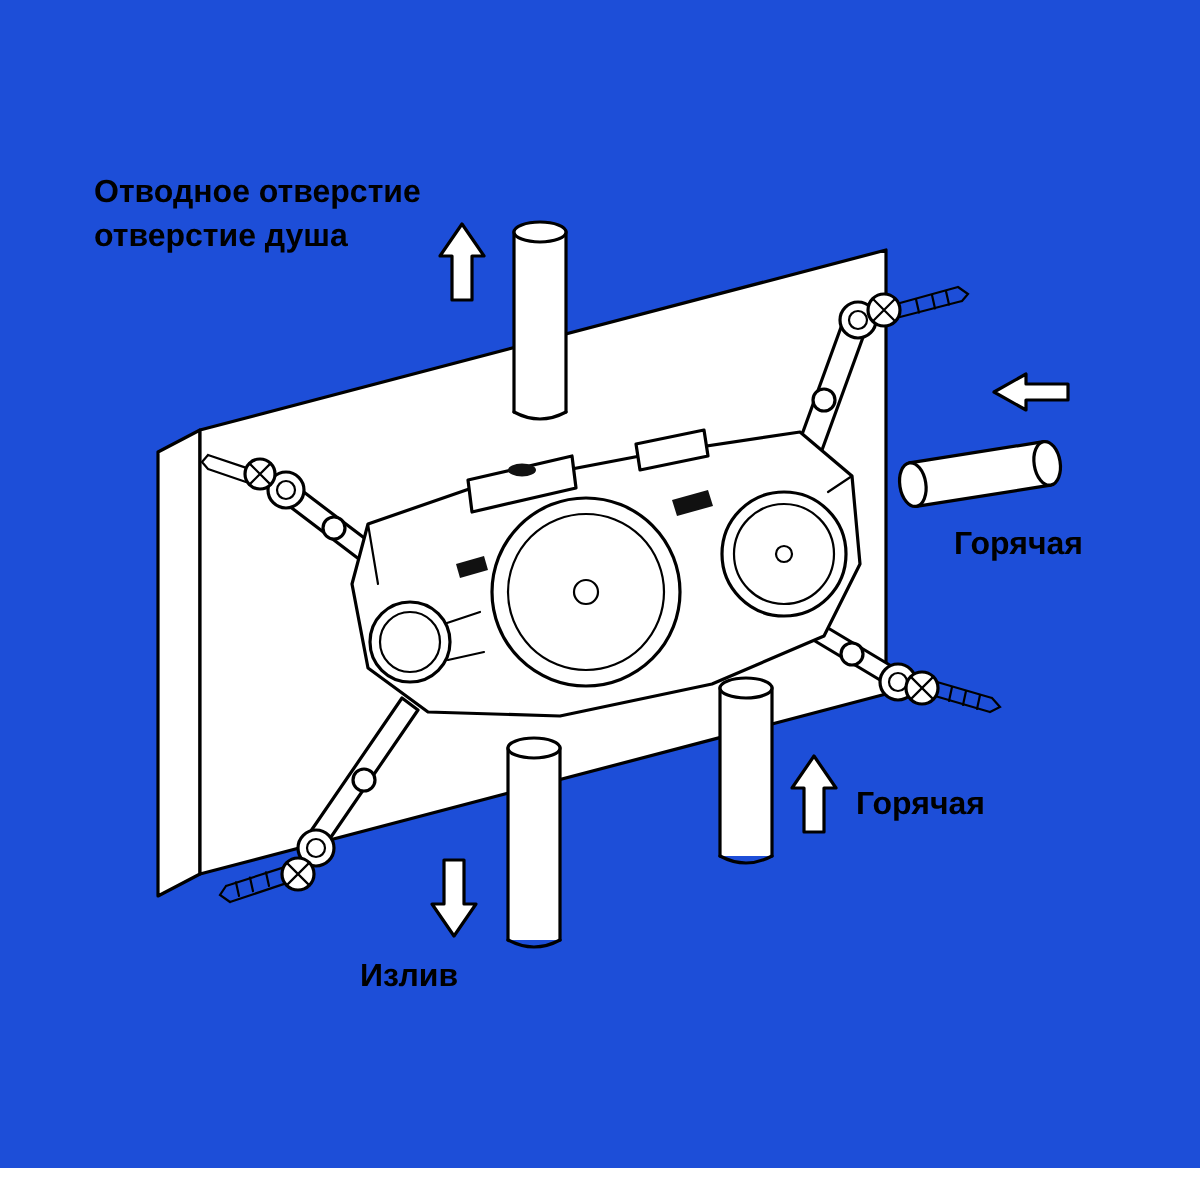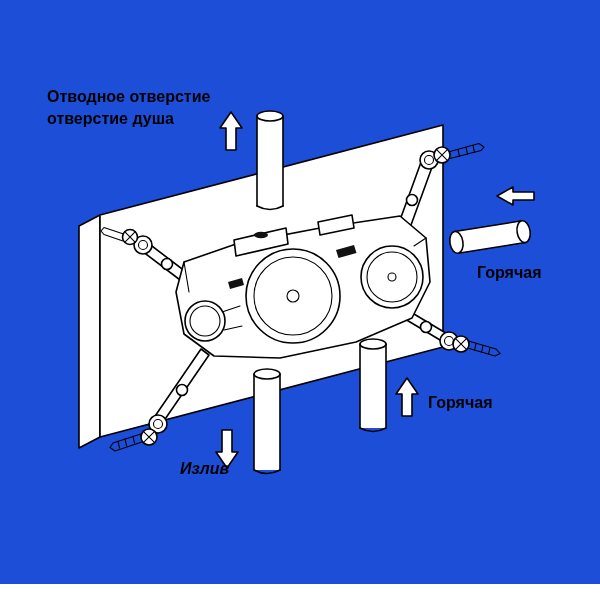--- a/index.html
+++ b/index.html
@@ -20,21 +20,21 @@
     position: absolute;
     color: #000000;
     font-size: 16px;
     font-weight: 600;
     line-height: 22px;
     white-space: nowrap;
   }
   .lbl-shower { left: 47px;  top: 86px;  }
   .lbl-cold   { left: 477px; top: 262px; }
   .lbl-hot    { left: 428px; top: 392px; }
-  .lbl-spout  { left: 180px; top: 458px; font-style: italic; }
+  .lbl-spout  { left: 180px; top: 478px; }
   .ln  { fill: none; stroke: #000; stroke-width: 1.6; stroke-linejoin: round; stroke-linecap: round; }
   .lnf { fill: #fff; stroke: #000; stroke-width: 1.6; stroke-linejoin: round; stroke-linecap: round; }
   .thin { fill: none; stroke: #000; stroke-width: 1.1; stroke-linecap: round; }
   .dark { fill: #111; stroke: none; }
 </style>
 </head>
 <body>
 
 <div class="canvas">
 

